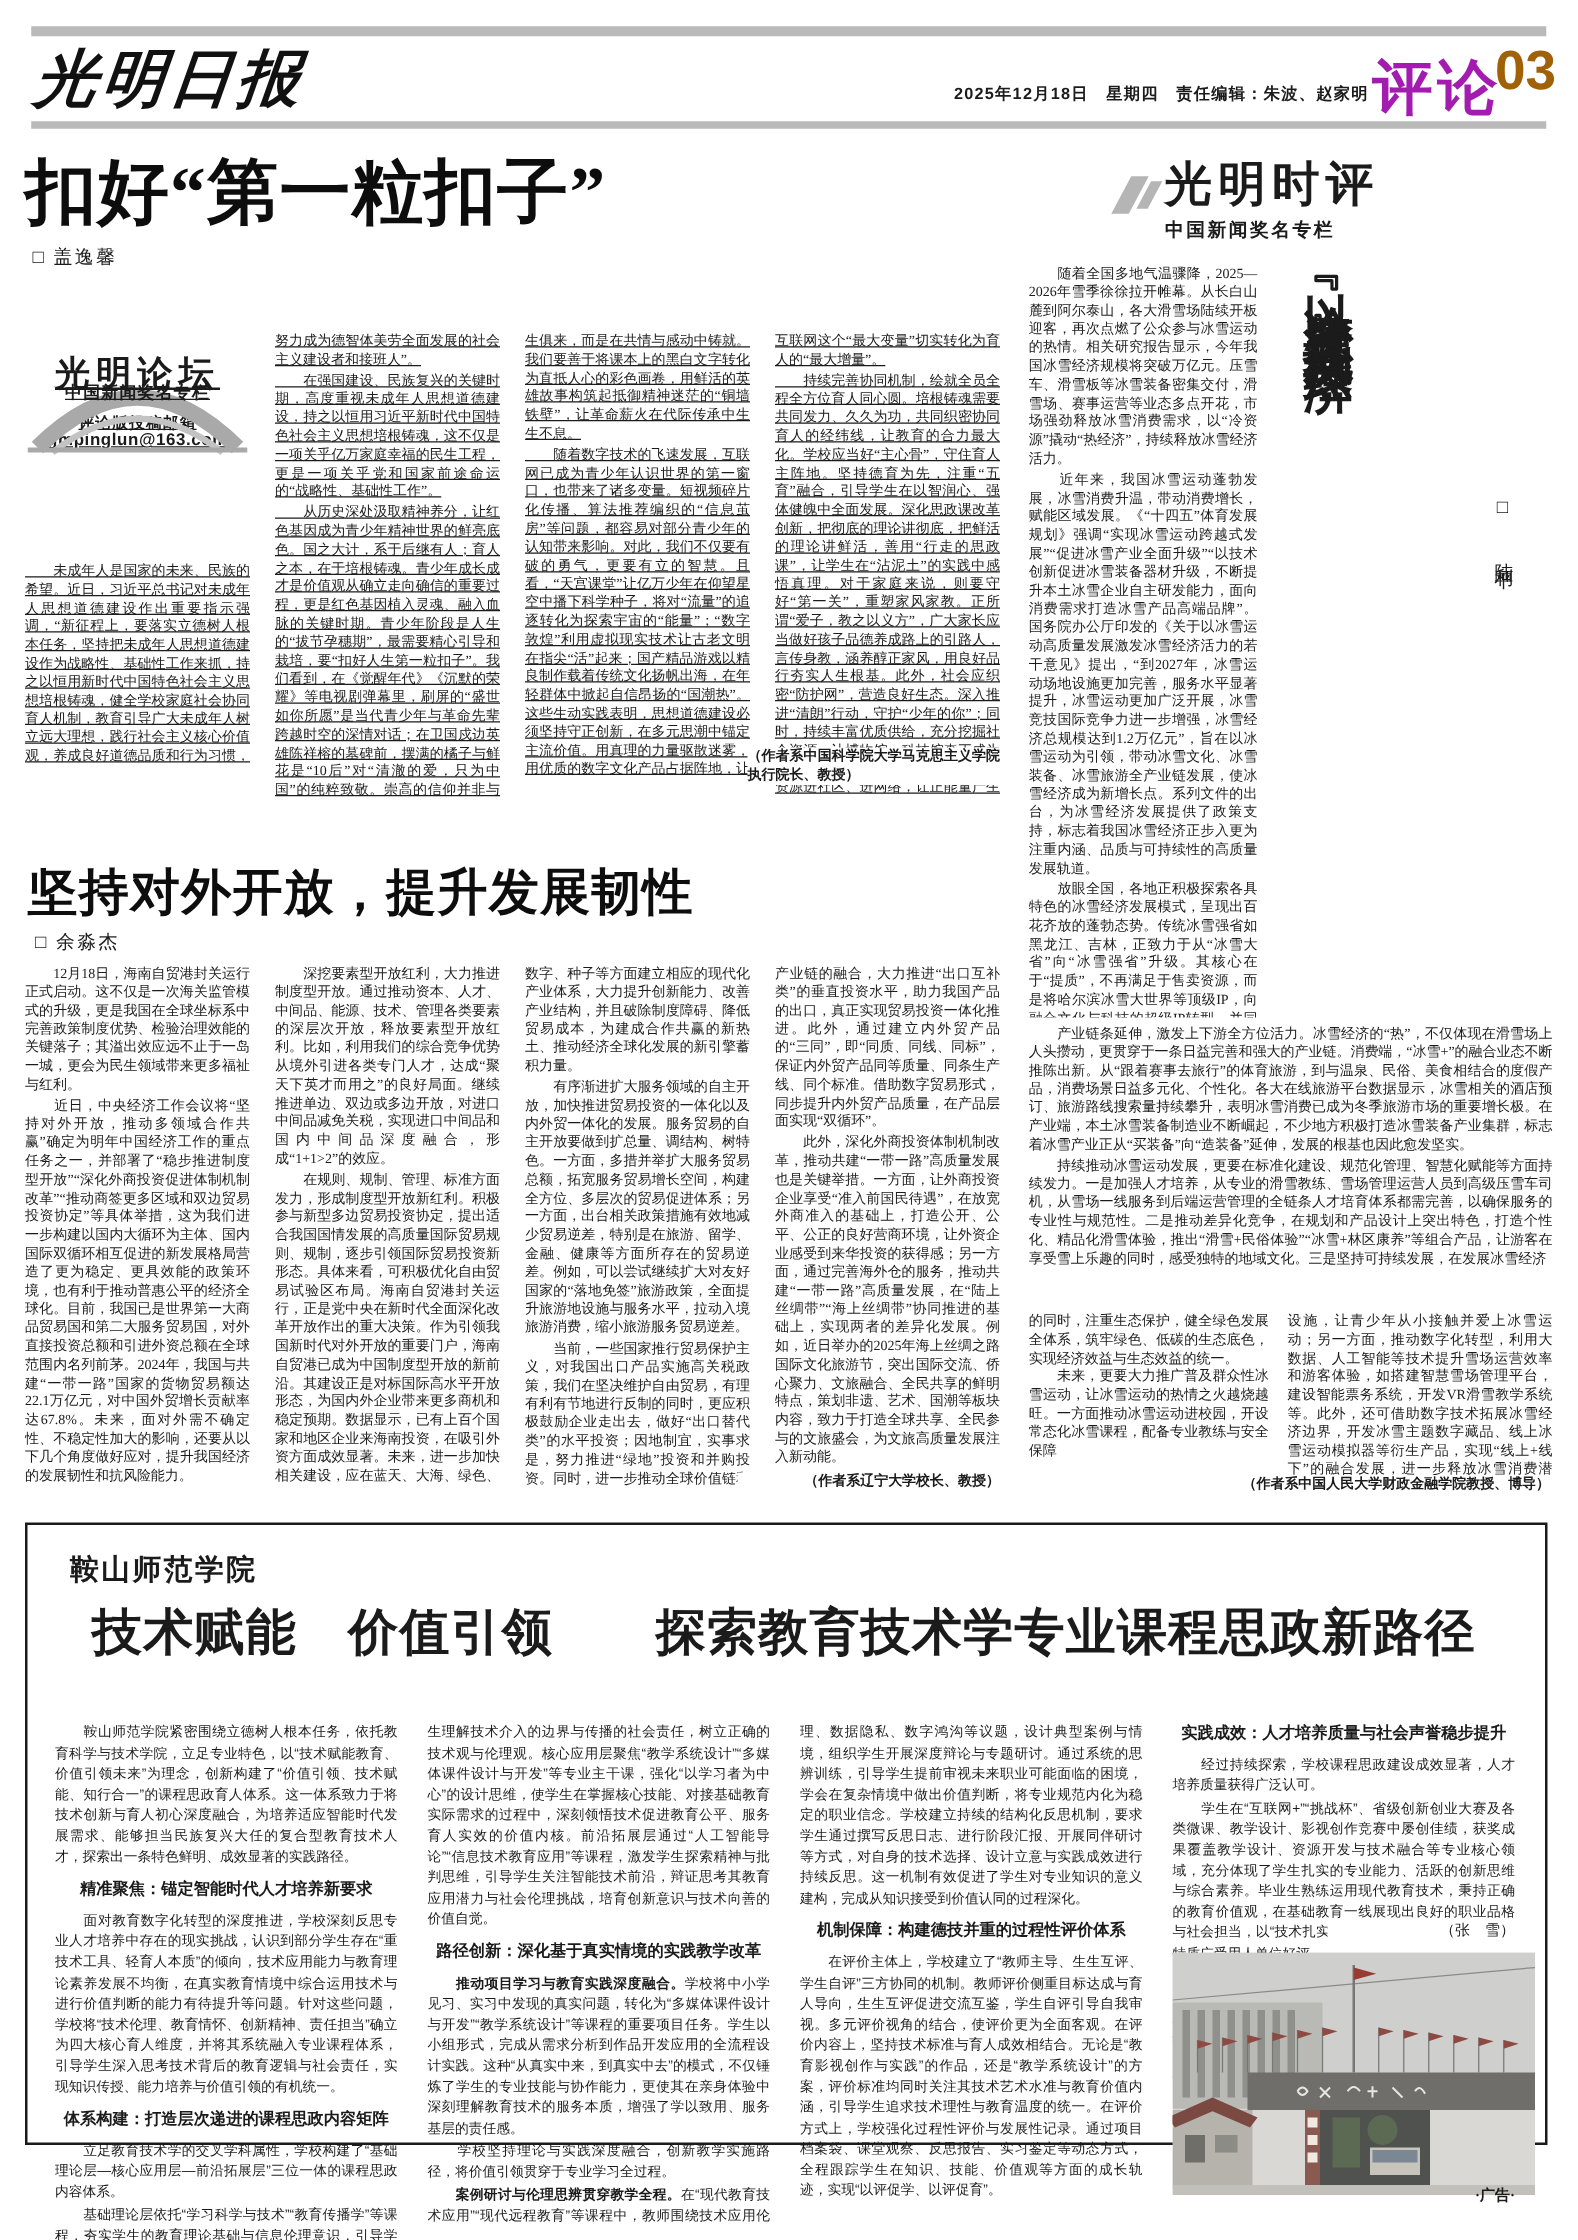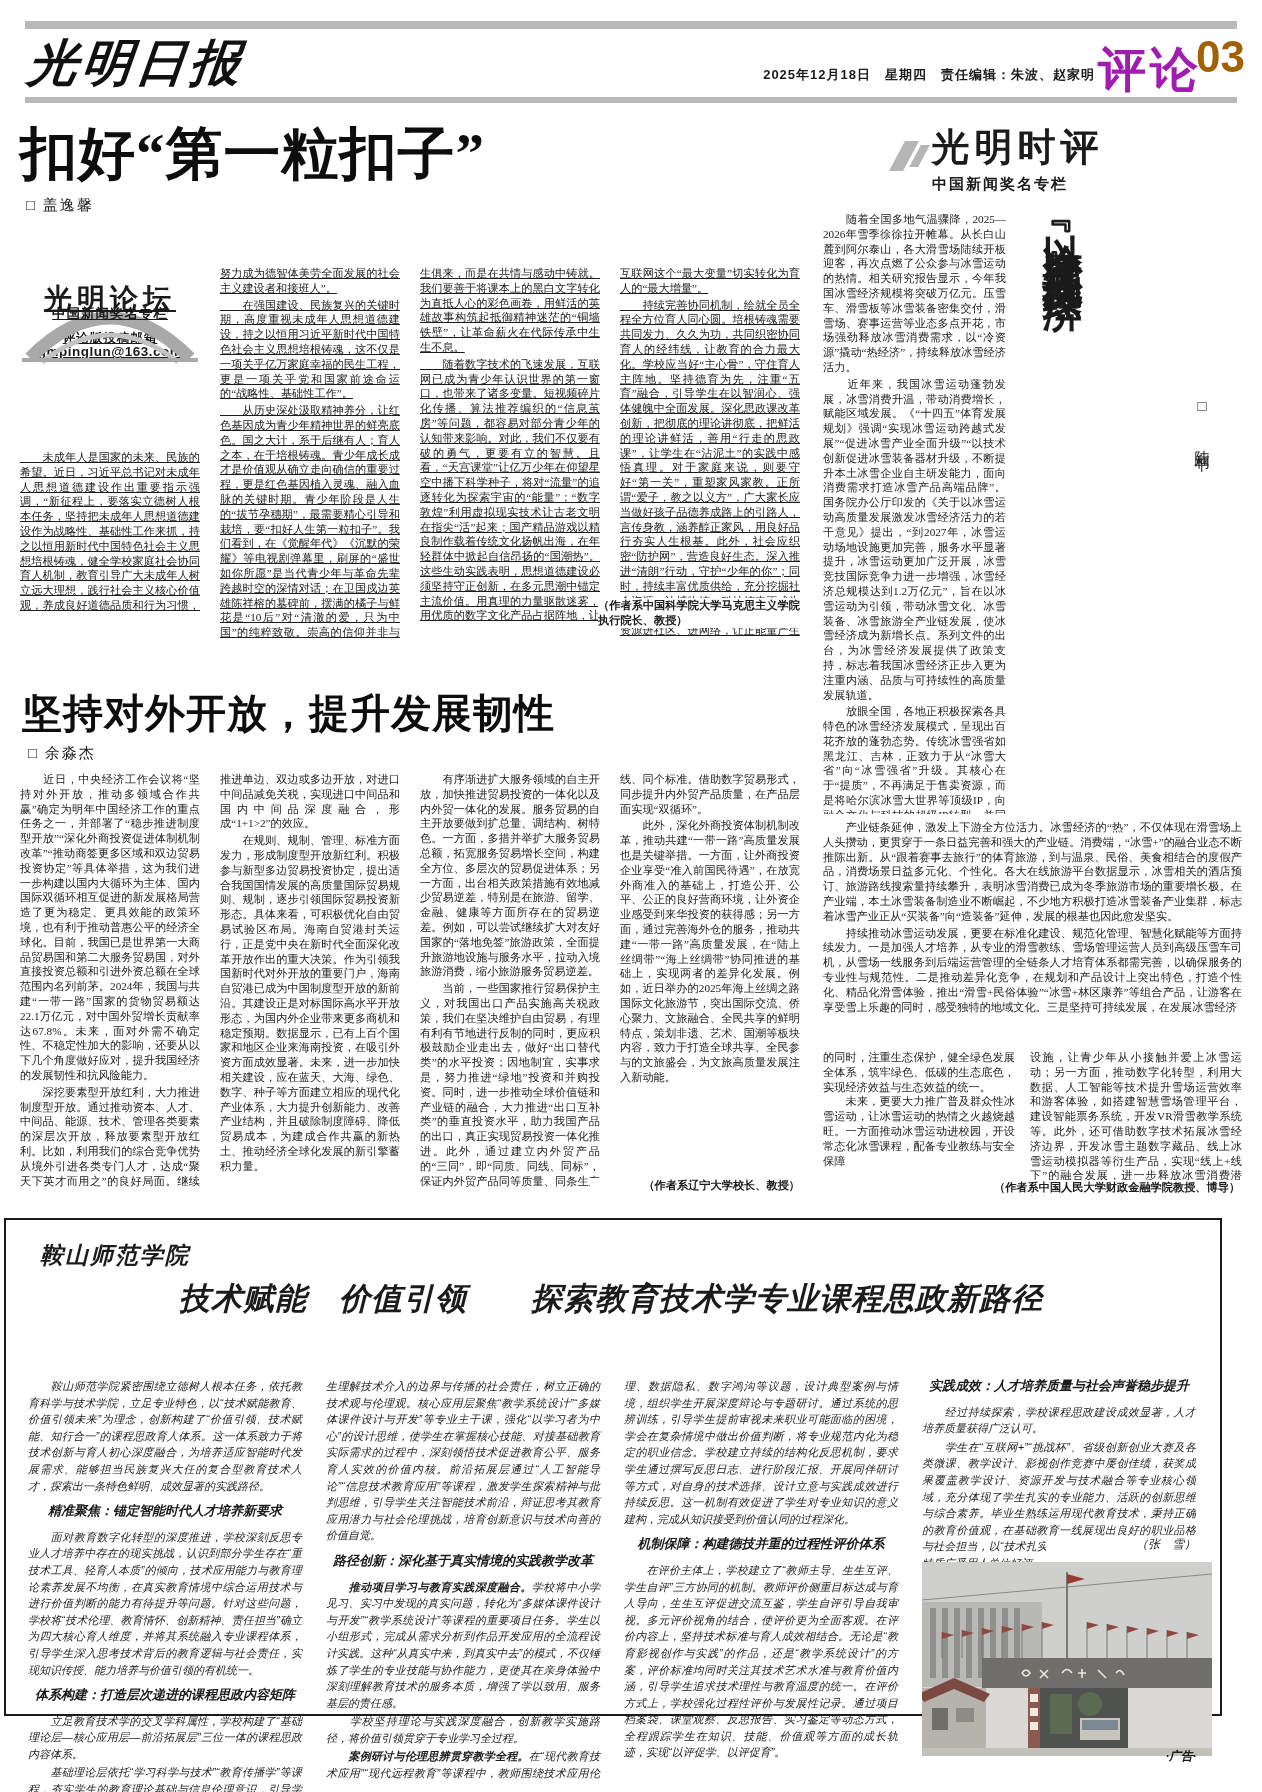--- a/index.html
+++ b/index.html
@@ -23,21 +23,21 @@
   .forum-mail-label{font-size:12.5px;font-weight:bold;margin-top:9px;letter-spacing:1px;}
   .forum-mail{font-size:13.5px;font-weight:bold;letter-spacing:.5px;}
   .sp-badge{text-align:center;}
   .sp-title{font-size:38px;font-weight:900;letter-spacing:5px;display:inline-block;}
   .sp-sub{font-size:15px;font-weight:bold;letter-spacing:2px;margin-top:2px;}
   .vert{writing-mode:vertical-rl;text-orientation:upright;}
   .vhead{font-size:40px;font-weight:900;letter-spacing:5px;line-height:1.1;}
   .vby{font-size:15px;letter-spacing:4px;}
   .adbox{border:2.5px solid #1a1a1a;box-sizing:border-box;}
   .ad-org{font-size:23px;font-weight:900;letter-spacing:2px;}
-  .ad-headline{font-size:31px;font-weight:900;letter-spacing:1px;text-align:center;}
+  .ad-headline{font-size:40px;font-weight:900;letter-spacing:1px;text-align:center;}
   .ad-body{font-size:11px;line-height:16.6px;column-count:4;column-gap:24px;overflow:hidden;column-fill:auto;}
   .ad-h{font-weight:bold;text-align:center;font-size:13px;margin:9px 0;break-after:avoid;}
   .ad-lead{font-weight:bold;}
   .gray-sl{display:inline-block;width:14px;height:26px;background:#b5b5b5;transform:skewX(-28deg);margin-right:4px;vertical-align:middle;}
   .section-label{font-size:48px;font-weight:bold;color:#a21caf;letter-spacing:4px;}
   .page-num{font-size:44px;font-weight:bold;color:#a16207;}
   .dateline{font-size:13px;font-weight:bold;letter-spacing:1px;}
   .photo-cred{font-size:12px;text-align:right;}
   .admark{font-size:12px;font-weight:bold;text-align:right;}
 </style>
@@ -76,20 +76,21 @@
     <div class="p">　　随着数字技术的飞速发展，互联网已成为青少年认识世界的第一窗口，也带来了诸多变量。短视频碎片化传播、算法推荐编织的“信息茧房”等问题，都容易对部分青少年的认知带来影响。对此，我们不仅要有破的勇气，更要有立的智慧。且看，“天宫课堂”让亿万少年在仰望星空中播下科学种子，将对“流量”的追逐转化为探索宇宙的“能量”；“数字敦煌”利用虚拟现实技术让古老文明在指尖“活”起来；国产精品游戏以精良制作载着传统文化扬帆出海，在年轻群体中掀起自信昂扬的“国潮热”。这些生动实践表明，思想道德建设必须坚持守正创新，在多元思潮中锚定主流价值。用真理的力量驱散迷雾，用优质的数字文化产品占据阵地，让互联网这个“最大变量”切实转化为育人的“最大增量”。</div>
     <div class="p">　　持续完善协同机制，绘就全员全程全方位育人同心圆。培根铸魂需要共同发力、久久为功，共同织密协同育人的经纬线，让教育的合力最大化。学校应当好“主心骨”，守住育人主阵地。坚持德育为先，注重“五育”融合，引导学生在以智润心、强体健魄中全面发展。深化思政课改革创新，把彻底的理论讲彻底，把鲜活的理论讲鲜活，善用“行走的思政课”，让学生在“沾泥土”的实践中感悟真理。对于家庭来说，则要守好“第一关”，重塑家风家教。正所谓“爱子，教之以义方”，广大家长应当做好孩子品德养成路上的引路人，言传身教，涵养醇正家风，用良好品行夯实人生根基。此外，社会应织密“防护网”，营造良好生态。深入推进“清朗”行动，守护“少年的你”；同时，持续丰富优质供给，充分挖掘社会资源，让博物馆、科技馆真正成为孩子们的“第二课堂”，推动优质文化资源进社区、进网络，让正能量产生大流量，让好声音成为最强音，为青少年成长撑起一片晴朗蓝天。</div>
 
   </div>
   <div class="abs credit just" style="left:598px;top:598px;width:202px;">（作者系中国科学院大学马克思主义学院执行院长、教授）</div>
 
   <div class="abs headline2" style="left:22px;top:686px;width:700px;">坚持对外开放，提升发展韧性</div>
   <div class="abs byline" style="left:28px;top:744px;">□ 余淼杰</div>
 
   <div class="abs body-txt just cols4" style="left:20px;top:772px;width:780px;height:424px;">
+    <div class="p">　　12月18日，海南自贸港封关运行正式启动。这不仅是一次海关监管模式的升级，更是我国在全球坐标系中完善政策制度优势、检验治理效能的关键落子；其溢出效应远不止于一岛一城，更会为民生领域带来更多福祉与红利。</div>
     <div class="p">　　近日，中央经济工作会议将“坚持对外开放，推动多领域合作共赢”确定为明年中国经济工作的重点任务之一，并部署了“稳步推进制度型开放”“深化外商投资促进体制机制改革”“推动商签更多区域和双边贸易投资协定”等具体举措，这为我们进一步构建以国内大循环为主体、国内国际双循环相互促进的新发展格局营造了更为稳定、更具效能的政策环境，也有利于推动普惠公平的经济全球化。目前，我国已是世界第一大商品贸易国和第二大服务贸易国，对外直接投资总额和引进外资总额在全球范围内名列前茅。2024年，我国与共建“一带一路”国家的货物贸易额达22.1万亿元，对中国外贸增长贡献率达67.8%。未来，面对外需不确定性、不稳定性加大的影响，还要从以下几个角度做好应对，提升我国经济的发展韧性和抗风险能力。</div>
     <div class="p">　　深挖要素型开放红利，大力推进制度型开放。通过推动资本、人才、中间品、能源、技术、管理各类要素的深层次开放，释放要素型开放红利。比如，利用我们的综合竞争优势从境外引进各类专门人才，达成“聚天下英才而用之”的良好局面。继续推进单边、双边或多边开放，对进口中间品减免关税，实现进口中间品和国内中间品深度融合，形成“1+1&gt;2”的效应。</div>
     <div class="p">　　在规则、规制、管理、标准方面发力，形成制度型开放新红利。积极参与新型多边贸易投资协定，提出适合我国国情发展的高质量国际贸易规则、规制，逐步引领国际贸易投资新形态。具体来看，可积极优化自由贸易试验区布局。海南自贸港封关运行，正是党中央在新时代全面深化改革开放作出的重大决策。作为引领我国新时代对外开放的重要门户，海南自贸港已成为中国制度型开放的新前沿。其建设正是对标国际高水平开放形态，为国内外企业带来更多商机和稳定预期。数据显示，已有上百个国家和地区企业来海南投资，在吸引外资方面成效显著。未来，进一步加快相关建设，应在蓝天、大海、绿色、数字、种子等方面建立相应的现代化产业体系，大力提升创新能力、改善产业结构，并且破除制度障碍、降低贸易成本，为建成合作共赢的新热土、推动经济全球化发展的新引擎蓄积力量。</div>
     <div class="p">　　有序渐进扩大服务领域的自主开放，加快推进贸易投资的一体化以及内外贸一体化的发展。服务贸易的自主开放要做到扩总量、调结构、树特色。一方面，多措并举扩大服务贸易总额，拓宽服务贸易增长空间，构建全方位、多层次的贸易促进体系；另一方面，出台相关政策措施有效地减少贸易逆差，特别是在旅游、留学、金融、健康等方面所存在的贸易逆差。例如，可以尝试继续扩大对友好国家的“落地免签”旅游政策，全面提升旅游地设施与服务水平，拉动入境旅游消费，缩小旅游服务贸易逆差。</div>
     <div class="p">　　当前，一些国家推行贸易保护主义，对我国出口产品实施高关税政策，我们在坚决维护自由贸易，有理有利有节地进行反制的同时，更应积极鼓励企业走出去，做好“出口替代类”的水平投资；因地制宜，实事求是，努力推进“绿地”投资和并购投资。同时，进一步推动全球价值链和产业链的融合，大力推进“出口互补类”的垂直投资水平，助力我国产品的出口，真正实现贸易投资一体化推进。此外，通过建立内外贸产品的“三同”，即“同质、同线、同标”，保证内外贸产品同等质量、同条生产线、同个标准。借助数字贸易形式，同步提升内外贸产品质量，在产品层面实现“双循环”。</div>
     <div class="p">　　此外，深化外商投资体制机制改革，推动共建“一带一路”高质量发展也是关键举措。一方面，让外商投资企业享受“准入前国民待遇”，在放宽外商准入的基础上，打造公开、公平、公正的良好营商环境，让外资企业感受到来华投资的获得感；另一方面，通过完善海外仓的服务，推动共建“一带一路”高质量发展，在“陆上丝绸带”“海上丝绸带”协同推进的基础上，实现两者的差异化发展。例如，近日举办的2025年海上丝绸之路国际文化旅游节，突出国际交流、侨心聚力、文旅融合、全民共享的鲜明特点，策划非遗、艺术、国潮等板块内容，致力于打造全球共享、全民参与的文旅盛会，为文旅高质量发展注入新动能。</div>
   </div>
   <div class="abs credit" style="left:590px;top:1178px;width:210px;text-align:right;">（作者系辽宁大学校长、教授）</div>
 
   <div class="abs sp-badge" style="left:840px;top:122px;width:320px;">
@@ -115,21 +116,21 @@
   </div>
   <div class="abs body-txt just" style="left:823px;top:820px;width:419px;height:224px;overflow:hidden;">
     <div class="p">　　产业链条延伸，激发上下游全方位活力。冰雪经济的“热”，不仅体现在滑雪场上人头攒动，更贯穿于一条日益完善和强大的产业链。消费端，“冰雪+”的融合业态不断推陈出新。从“跟着赛事去旅行”的体育旅游，到与温泉、民俗、美食相结合的度假产品，消费场景日益多元化、个性化。各大在线旅游平台数据显示，冰雪相关的酒店预订、旅游路线搜索量持续攀升，表明冰雪消费已成为冬季旅游市场的重要增长极。在产业端，本土冰雪装备制造业不断崛起，不少地方积极打造冰雪装备产业集群，标志着冰雪产业正从“买装备”向“造装备”延伸，发展的根基也因此愈发坚实。</div>
     <div class="p">　　持续推动冰雪运动发展，更要在标准化建设、规范化管理、智慧化赋能等方面持续发力。一是加强人才培养，从专业的滑雪教练、雪场管理运营人员到高级压雪车司机，从雪场一线服务到后端运营管理的全链条人才培育体系都需完善，以确保服务的专业性与规范性。二是推动差异化竞争，在规划和产品设计上突出特色，打造个性化、精品化滑雪体验，推出“滑雪+民俗体验”“冰雪+林区康养”等组合产品，让游客在享受雪上乐趣的同时，感受独特的地域文化。三是坚持可持续发展，在发展冰雪经济</div>
   </div>
   <div class="abs body-txt just" style="left:1030px;top:1050px;width:212px;height:146px;overflow:hidden;">
     <div class="p">设施，让青少年从小接触并爱上冰雪运动；另一方面，推动数字化转型，利用大数据、人工智能等技术提升雪场运营效率和游客体验，如搭建智慧雪场管理平台，建设智能票务系统，开发VR滑雪教学系统等。此外，还可借助数字技术拓展冰雪经济边界，开发冰雪主题数字藏品、线上冰雪运动模拟器等衍生产品，实现“线上+线下”的融合发展，进一步释放冰雪消费潜力。</div>
   </div>
   <div class="abs credit" style="left:992px;top:1180px;width:250px;text-align:center;">（作者系中国人民大学财政金融学院教授、博导）</div>
 
-  <div class="abs adbox" style="left:4px;top:1218px;width:1218px;height:498px;font-style:italic;">
+  <div class="abs adbox" style="left:20px;top:1218px;width:1218px;height:498px;">
     <div class="abs ad-org sans" style="left:34px;top:20px;">鞍山师范学院</div>
     <div class="abs ad-headline" style="left:40px;top:58px;width:1130px;">技术赋能　价值引领　　探索教育技术学专业课程思政新路径</div>
 
     <div class="abs ad-body just sans" style="left:22px;top:118px;width:1168px;height:420px;margin-top:40px;">
       <div class="p">　　鞍山师范学院紧密围绕立德树人根本任务，依托教育科学与技术学院，立足专业特色，以“技术赋能教育、价值引领未来”为理念，创新构建了“价值引领、技术赋能、知行合一”的课程思政育人体系。这一体系致力于将技术创新与育人初心深度融合，为培养适应智能时代发展需求、能够担当民族复兴大任的复合型教育技术人才，探索出一条特色鲜明、成效显著的实践路径。</div>
       <div class="ad-h">精准聚焦：锚定智能时代人才培养新要求</div>
       <div class="p">　　面对教育数字化转型的深度推进，学校深刻反思专业人才培养中存在的现实挑战，认识到部分学生存在“重技术工具、轻育人本质”的倾向，技术应用能力与教育理论素养发展不均衡，在真实教育情境中综合运用技术与进行价值判断的能力有待提升等问题。针对这些问题，学校将“技术伦理、教育情怀、创新精神、责任担当”确立为四大核心育人维度，并将其系统融入专业课程体系，引导学生深入思考技术背后的教育逻辑与社会责任，实现知识传授、能力培养与价值引领的有机统一。</div>
       <div class="ad-h">体系构建：打造层次递进的课程思政内容矩阵</div>
       <div class="p">　　立足教育技术学的交叉学科属性，学校构建了“基础理论层—核心应用层—前沿拓展层”三位一体的课程思政内容体系。</div>
       <div class="p">　　基础理论层依托“学习科学与技术”“教育传播学”等课程，夯实学生的教育理论基础与信息伦理意识，引导学生理解技术介入的边界与传播的社会责任，树立正确的技术观与伦理观。核心应用层聚焦“教学系统设计”“多媒体课件设计与开发”等专业主干课，强化“以学习者为中心”的设计思维，使学生在掌握核心技能、对接基础教育实际需求的过程中，深刻领悟技术促进教育公平、服务育人实效的价值内核。前沿拓展层通过“人工智能导论”“信息技术教育应用”等课程，激发学生探索精神与批判思维，引导学生关注智能技术前沿，辩证思考其教育应用潜力与社会伦理挑战，培育创新意识与技术向善的价值自觉。</div>

